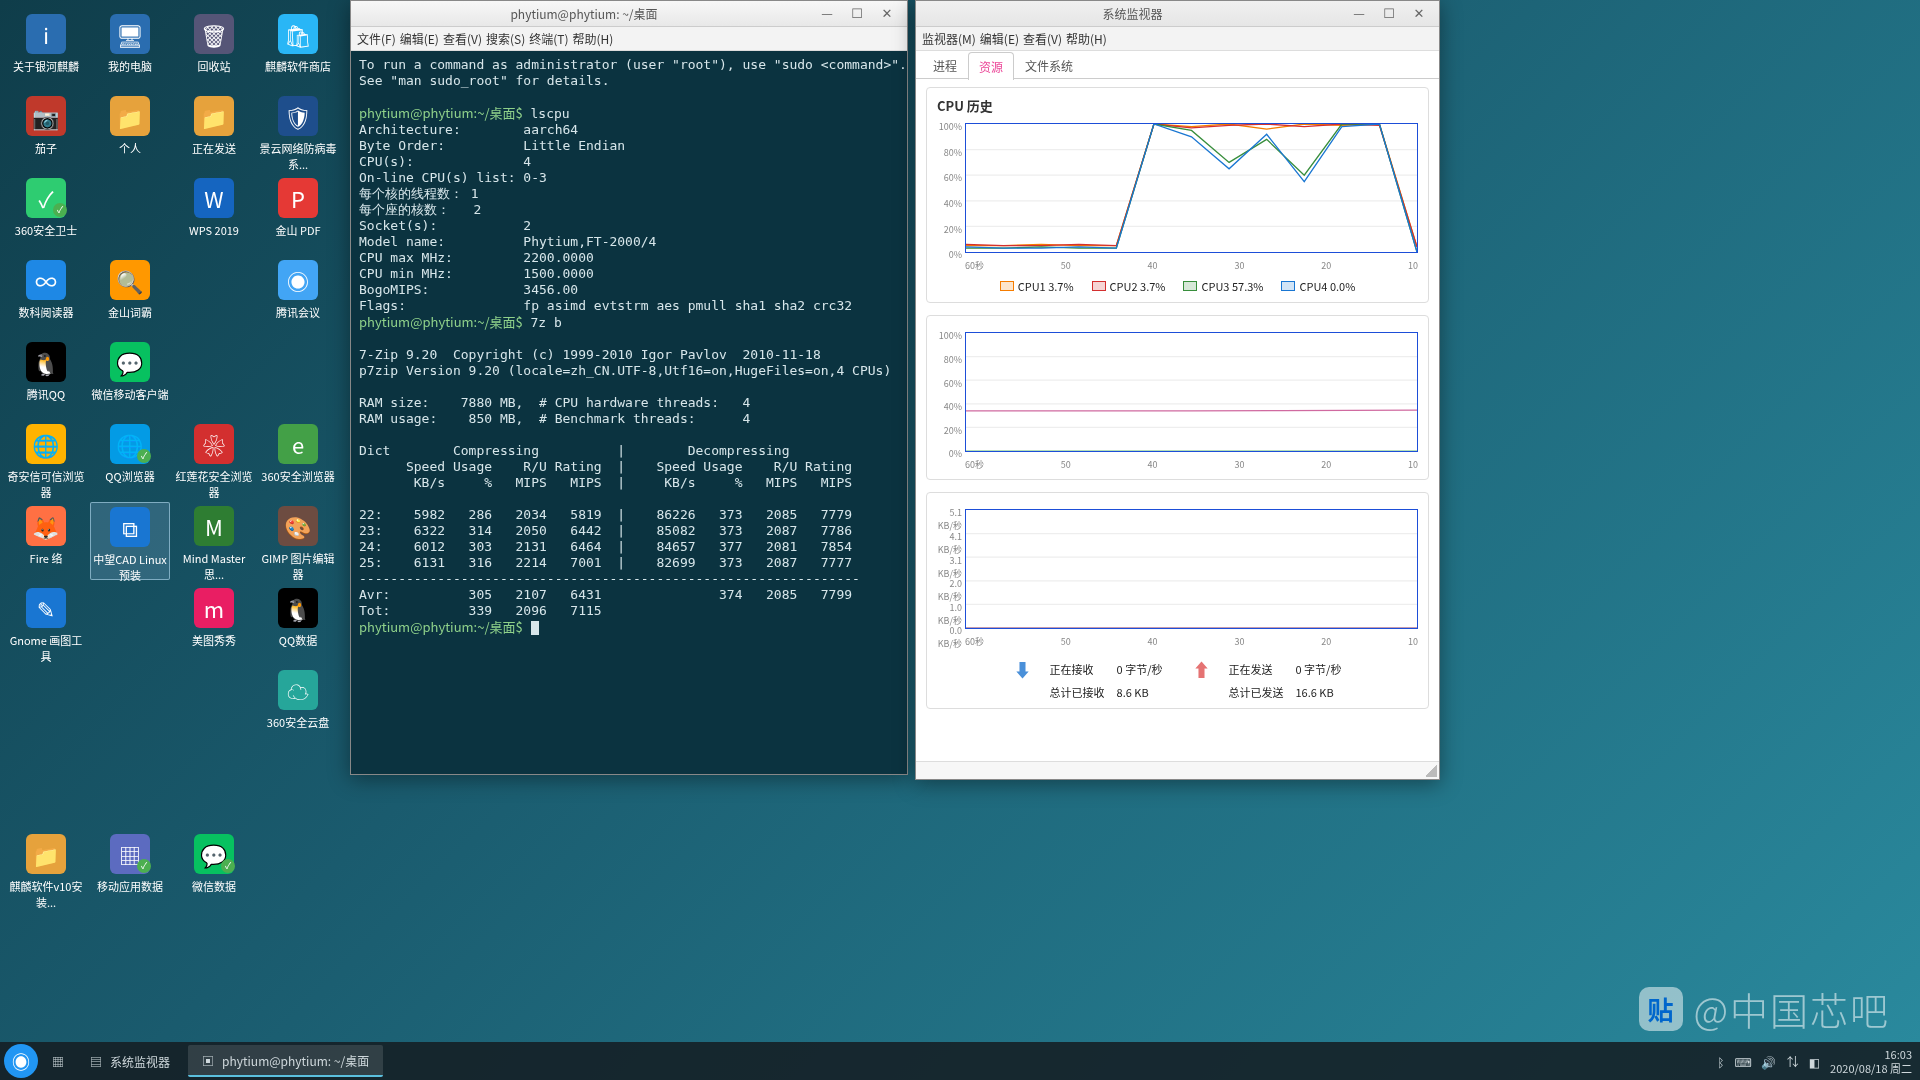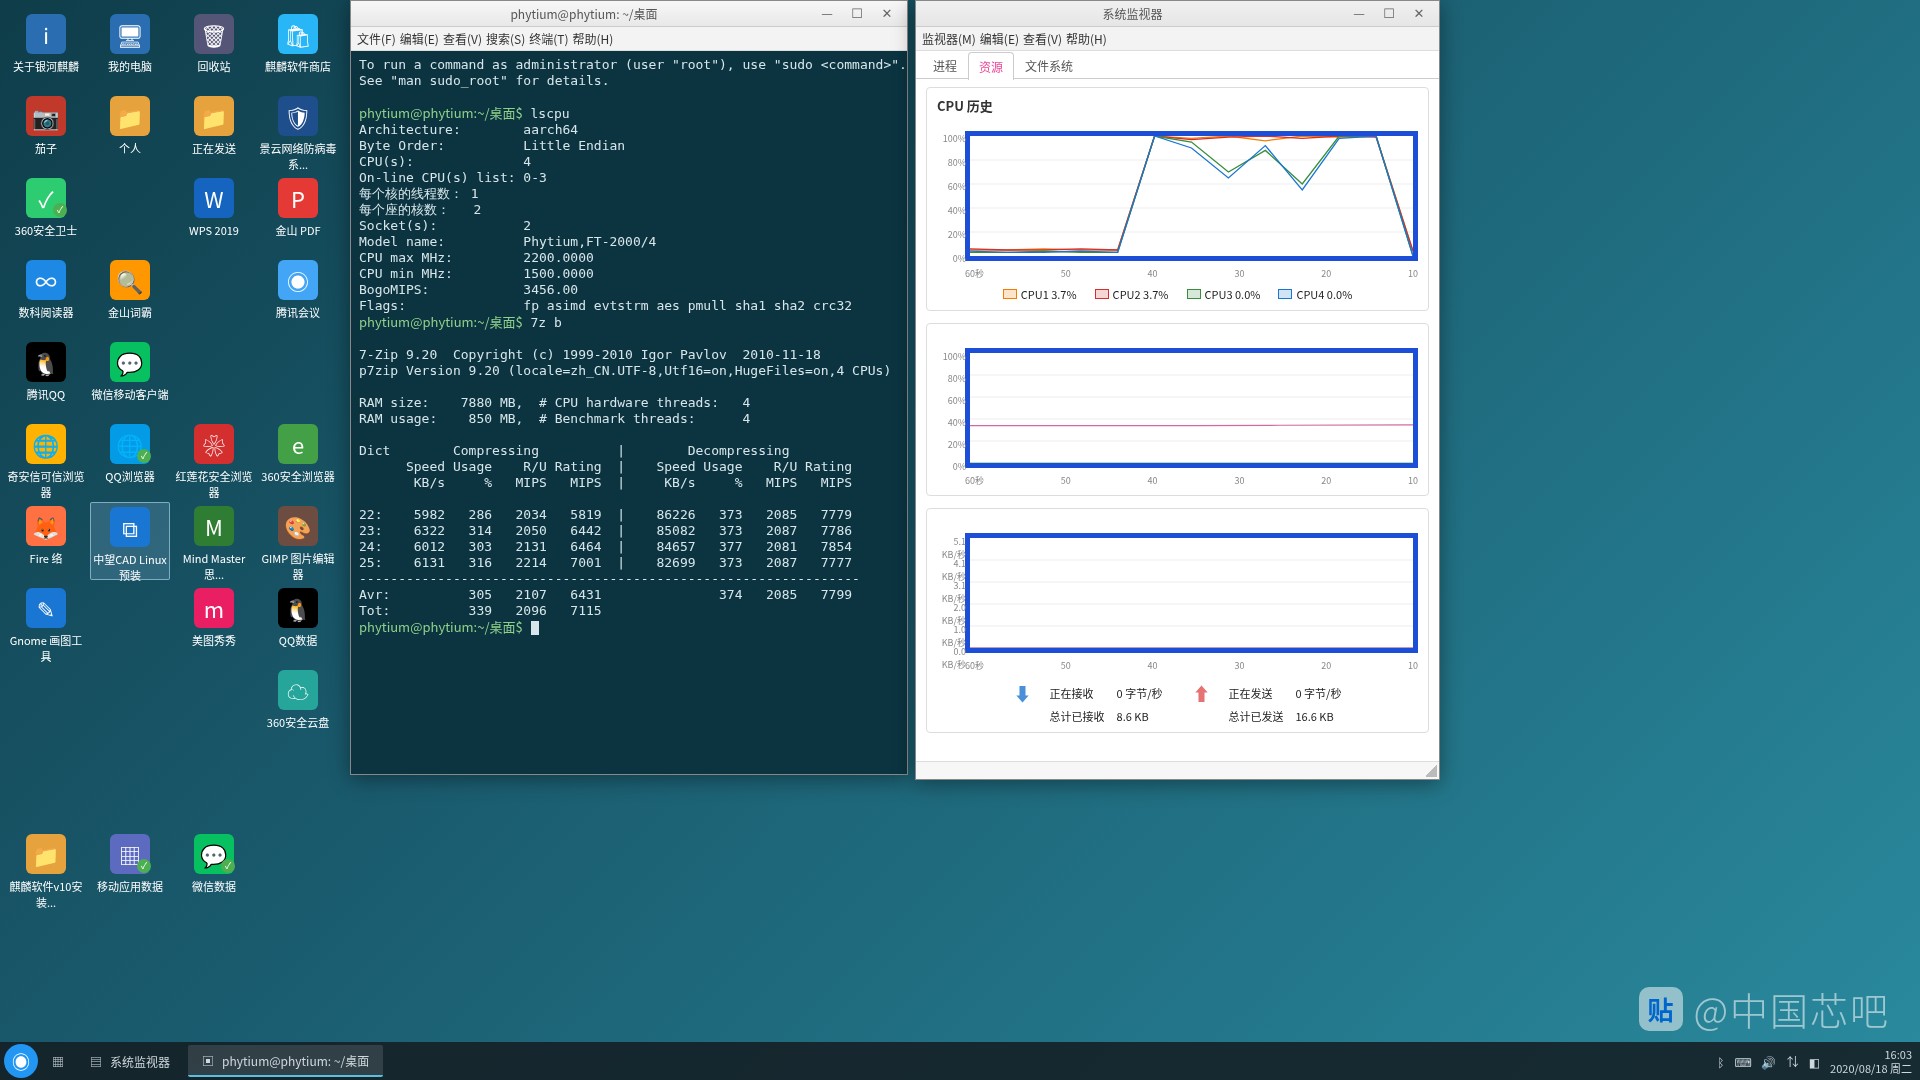--- a/index.html
+++ b/index.html
@@ -23,21 +23,21 @@
 .cursor{display:inline-block;width:8px;height:14px;background:#d7e6ea;vertical-align:text-bottom}
 
 #sysmon{left:915px;top:0;width:525px;height:780px;background:#fff}
 #sysmon .titlebar{background:linear-gradient(#f0f0f0,#e6e6e6)}
 .tabs{height:28px;border-bottom:1px solid #ccc;display:flex;align-items:flex-start;padding:0 6px;gap:0;font-size:12px}
 .tab{padding:5px 10px;border:1px solid transparent;border-bottom:none;cursor:pointer;color:#555}
 .tab.active{border-color:#ccc;background:#fff;border-radius:4px 4px 0 0;position:relative;top:1px;color:#ec4899}
 .panel{padding:8px 10px;height:calc(100% - 78px);overflow:auto}
 .section{border:1px solid #ddd;border-radius:4px;margin-bottom:12px;padding:8px 10px}
 .section h4{font-size:13px;font-weight:bold;margin-bottom:6px;color:#333}
-.chart{height:130px;position:relative;border:5px solid #1d4ed8;margin:16px 0 6px 28px}
+.chart{height:130px;position:relative;border:1px solid #1d4ed8;margin:8px 0 6px 28px}
 .chart.small{height:120px}
 .yaxis{position:absolute;left:-30px;top:0;height:100%;width:28px;font-size:9px;color:#888;text-align:right}
 .yaxis div{position:absolute;right:2px}
 .xaxis{display:flex;justify-content:space-between;font-size:9px;color:#888;margin-left:28px;margin-top:2px}
 .legend{display:flex;gap:18px;justify-content:center;font-size:11px;margin-top:6px;flex-wrap:wrap}
 .legend .li{display:flex;align-items:center;gap:4px}
 .sw{width:14px;height:10px;border:1px solid}
 svg.plot{position:absolute;inset:0;width:100%;height:100%}
 .grid line{stroke:#eee;stroke-width:1}
 .meminfo{display:flex;gap:40px;font-size:11px;margin-top:8px;padding-left:20px}
@@ -333,21 +333,21 @@
           <div class="li">
             <span class="sw" style="background:#f57c0033;border-color:#f57c00"></span>
             <span>CPU1 3.7%</span>
           </div>
           <div class="li">
             <span class="sw" style="background:#d32f2f33;border-color:#d32f2f"></span>
             <span>CPU2 3.7%</span>
           </div>
           <div class="li">
             <span class="sw" style="background:#388e3c33;border-color:#388e3c"></span>
-            <span>CPU3 0.0%</span>
+            <span>CPU3 57.3%</span>
           </div>
           <div class="li">
             <span class="sw" style="background:#1976d233;border-color:#1976d2"></span>
             <span>CPU4 0.0%</span>
           </div>
         </div>
     </div>
 
     <div class="section">
       <div class="chart small">

